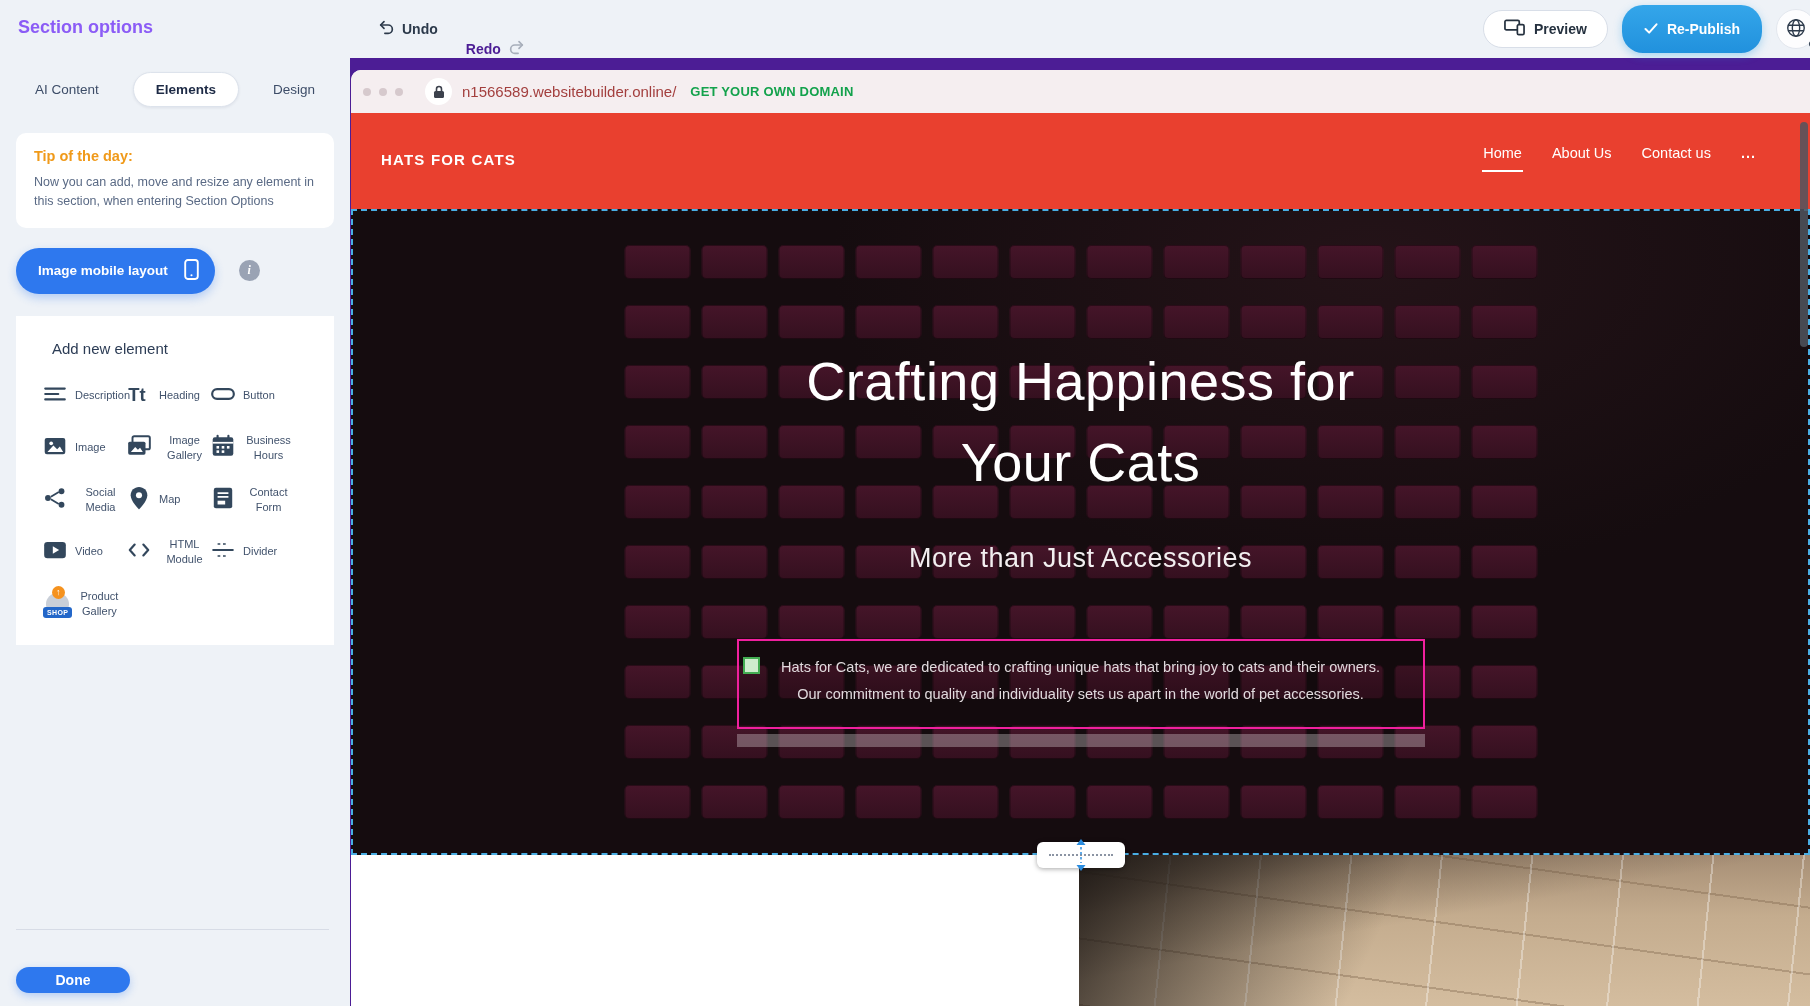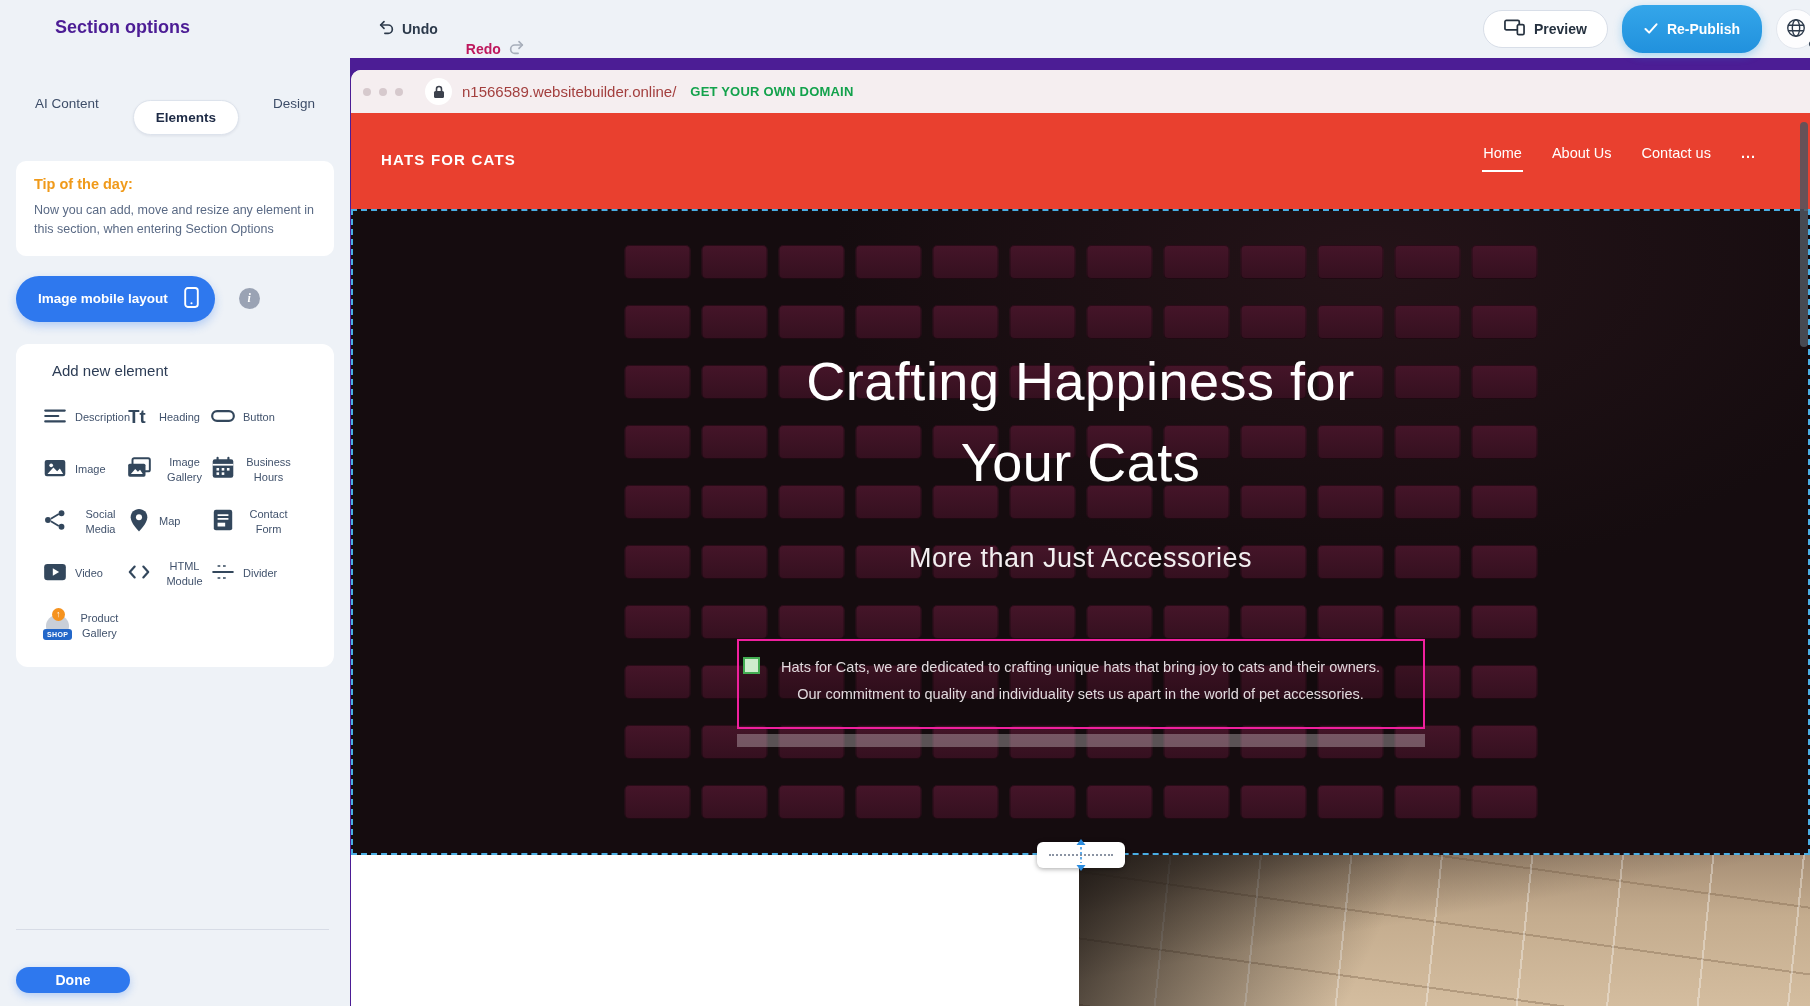--- a/index.html
+++ b/index.html
@@ -1,46 +1,46 @@
 <!DOCTYPE html>
 <html><head>
 <meta charset="utf-8">
 <style>
   * { margin:0; padding:0; box-sizing:border-box; }
   html,body { width:1810px; height:1006px; overflow:hidden; }
   body { position:relative; background:#eef2f7; font-family:"Liberation Sans", sans-serif; color:#1c2430; }
 
   
   .topbar { position:absolute; top:0; left:0; right:0; height:58px; background:#eef2f7; z-index:20; }
-  .tb-title { position:absolute; left:18px; top:17px; font-size:18px; font-weight:700; color:#4c1d95;margin-left:37px; }
+  .tb-title { position:absolute; left:18px; top:17px; font-size:18px; font-weight:700; color:#8b5cf6; }
   .history { position:absolute; left:378px; top:0; height:58px; display:flex; align-items:center; gap:28px; }
   .hist-btn { display:flex; align-items:center; gap:7px; font-size:14px; font-weight:600; cursor:pointer; background:none; border:none; font-family:inherit; }
   .hist-btn.undo { color:#2c3a4b; }
-  .hist-btn.redo { color:#be185d;margin-top:40px; }
+  .hist-btn.redo { color:#4c1d95;margin-top:40px; }
   .actions { position:absolute; right:-6px; top:0; height:58px; display:flex; align-items:center; gap:14px; }
   .btn-preview { display:flex; align-items:center; gap:9px; height:38px; padding:0 20px; background:#fff; border:1px solid #d8dee8; border-radius:20px; font-size:14px; font-weight:600; color:#25313f; cursor:pointer; font-family:inherit; }
   .btn-republish { display:flex; align-items:center; gap:9px; height:48px; padding:0 22px; background:linear-gradient(180deg,#34a6ea,#2191dd); border:none; border-radius:21px; font-size:14px; font-weight:600; color:#fff; cursor:pointer; font-family:inherit; box-shadow:0 3px 8px rgba(42,159,227,.35); }
   .btn-globe { position:relative; width:40px; height:40px; border-radius:50%; background:#fdfdfe; border:1px solid #e3e7ee; display:flex; align-items:center; justify-content:center; cursor:pointer; }
   .globe-dot { position:absolute; right:0; bottom:1px; width:6px; height:6px; border-radius:50%; background:#2c3a4b; }
 
   
   .sidebar { position:absolute; top:58px; left:0; bottom:0; width:350px; background:#eef2f7; z-index:15; }
   .tabs { margin:14px 22px 0; display:flex; align-items:center; justify-content:space-between; }
   .tab { font-size:13.5px; color:#3d4d68; padding:9px 12px; cursor:pointer; border-radius:18px; border:1px solid transparent; }
-  .tab.active { background:#fff; border-color:#dde3ec; padding:9px 22px; font-weight:700; color:#1d2a45; box-shadow:0 1px 3px rgba(20,30,60,.08);margin-top:28px; }
+  .tab.active { background:#fff; border-color:#dde3ec; padding:9px 22px; font-weight:700; color:#1d2a45; box-shadow:0 1px 3px rgba(20,30,60,.08); }
 
   .tip-card { margin:26px 16px 0; background:#fff; border-radius:10px; padding:15px 18px 17px; }
   .tip-title { color:#f09a1a; font-size:14.5px; font-weight:700; }
   .tip-body { margin-top:9px; font-size:12.5px; line-height:1.5; color:#5a6a85; }
 
   .mobile-row { margin:20px 16px 0; display:flex; align-items:center; }
   .btn-mobile { height:46px; border-radius:23px; background:#2e78ee; color:#fff; font-size:13.5px; font-weight:700; display:flex; align-items:center; gap:16px; padding:0 16px 0 22px; border:none; cursor:pointer; font-family:inherit; box-shadow:0 4px 10px rgba(46,120,238,.3); }
   .info-dot { margin-left:24px; width:21px; height:21px; border-radius:50%; background:#9aa3b4; color:#fff; font-size:12px; font-weight:700; font-style:italic; display:flex; align-items:center; justify-content:center; cursor:pointer; font-family:"Liberation Serif", serif; }
 
-  .elements-card { margin:22px 16px 0; background:#fff; border-radius:12px; padding:18px 0 26px; }
+  .elements-card { margin:22px 16px 0; background:#fff; border-radius:0; padding:24px 0 26px; }
   .elements-title { padding-left:36px; font-size:15px; color:#2c3c55; }
   .el-grid { margin-top:24px; padding-left:26px; display:grid; grid-template-columns:repeat(3,84px); row-gap:22px; }
   .el-cell { display:flex; flex-direction:row; align-items:center; gap:7px; cursor:pointer; }
   .el-label { font-size:11px; color:#41526c; text-align:center; line-height:1.3; max-width:72px; }
 
   .pg-icon { position:relative; width:34px; height:30px; display:block; }
   .pg-animal { position:absolute; left:4px; top:4px; width:23px; height:22px; background:#c9cfd8; border-radius:50% 50% 46% 46%; }
   .pg-shop { position:absolute; left:1px; bottom:1px; background:#2367c9; color:#fff; font-size:7px; font-weight:800; letter-spacing:.4px; padding:2px 4px; border-radius:3px; }
   .pg-badge { position:absolute; top:-3px; right:1px; width:13px; height:13px; border-radius:50%; background:#f5921e; color:#fff; font-size:9px; line-height:13px; text-align:center; font-weight:700; }
 

